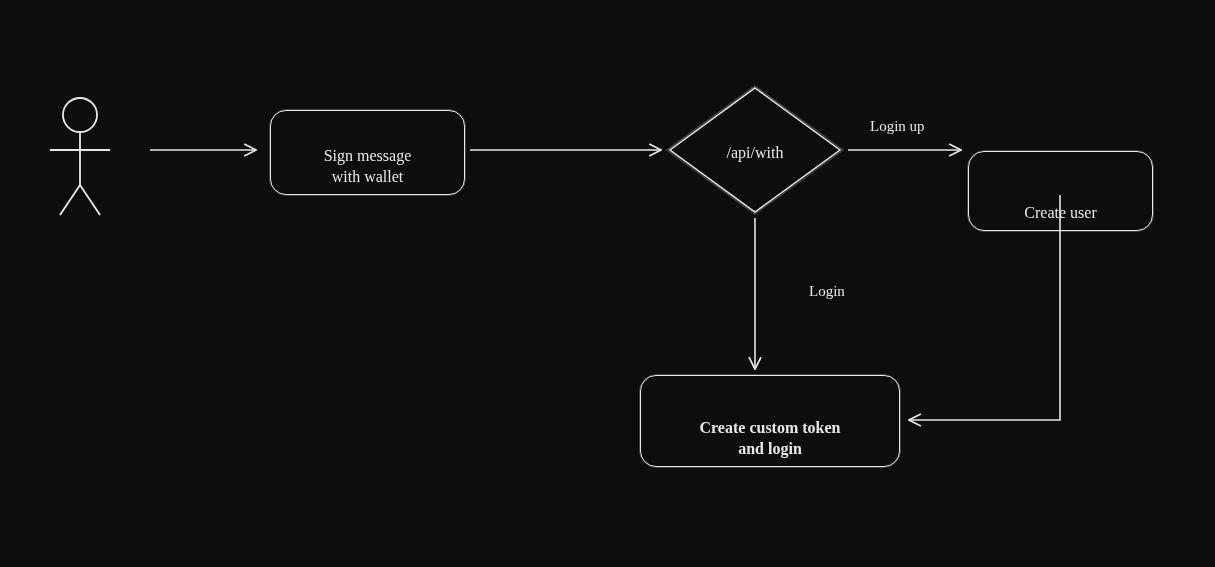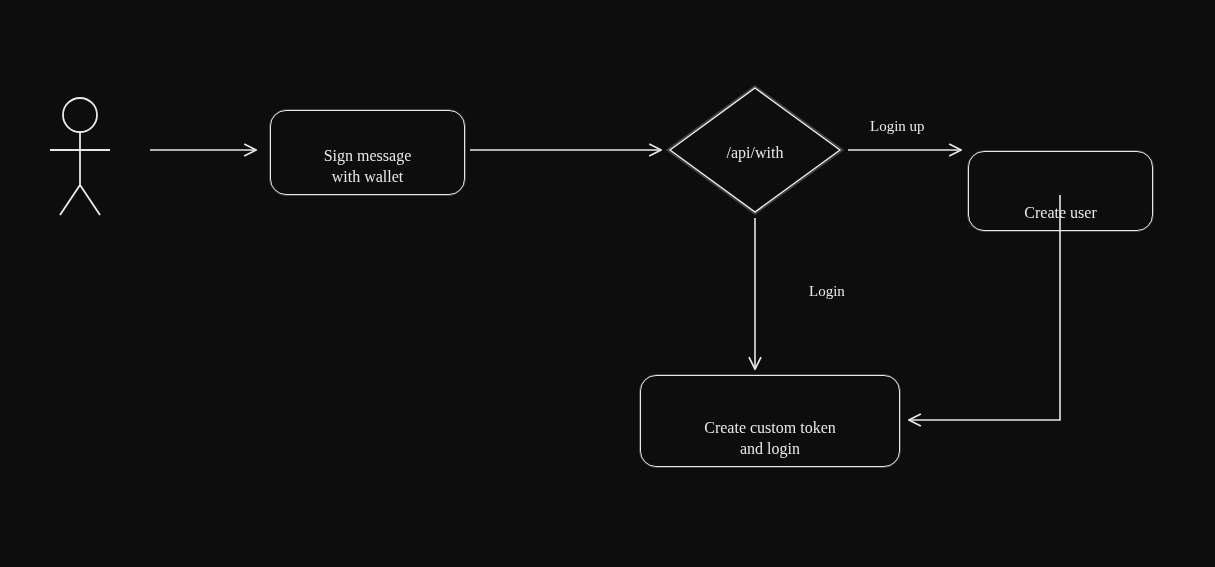--- a/index.html
+++ b/index.html
@@ -104,21 +104,21 @@
   </div>
 
   <div class="node" style="left:680px; top:130px; width:150px; height:40px;">
     <span>/api/with</span>
   </div>
 
   <div class="node rect" style="left:968px; top:110px; width:185px; height:80px;margin-top:41px;">
     <span>Create user</span>
   </div>
 
-  <div class="node rect" style="left:640px; top:375px; width:260px; height:92px;">
+  <div class="node rect" style="left:640px; top:375px; width:260px; height:92px;font-weight:bold;">
     <span>Create custom token<br>and login</span>
   </div>
 
   <div class="label" style="left:870px; top:118px;">Login up</div>
 
   <div class="label" style="left:790px; top:283px;margin-left:19px;">Login</div>
 
 </div>
 
 </body></html>

